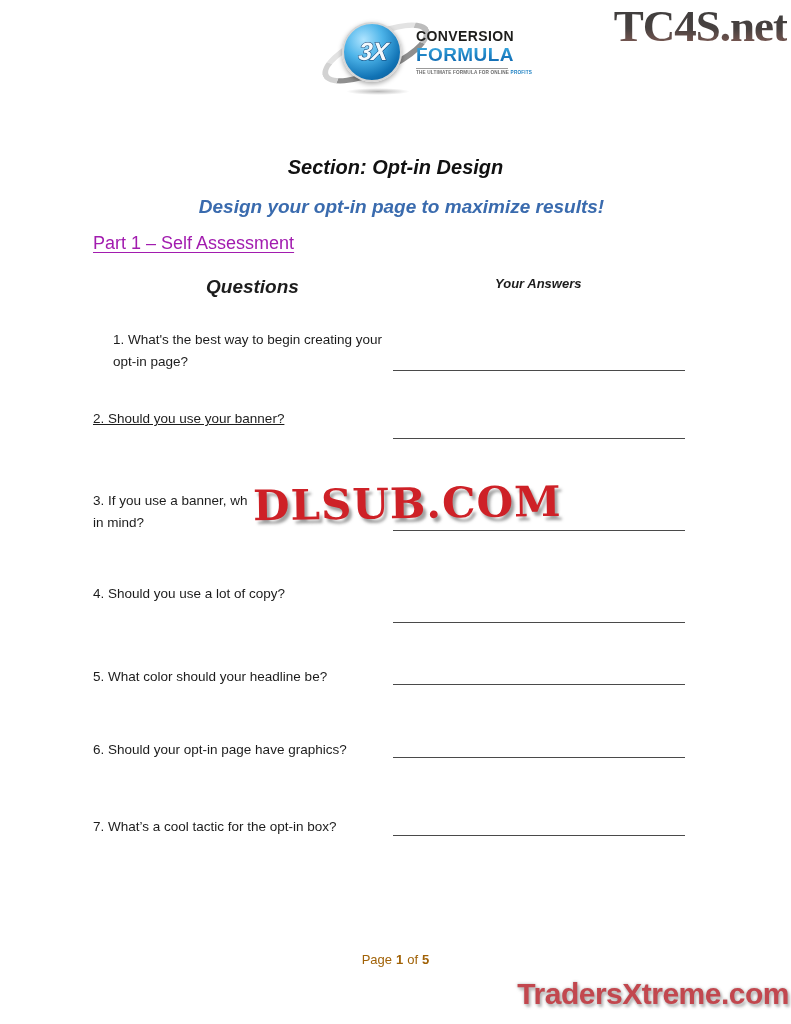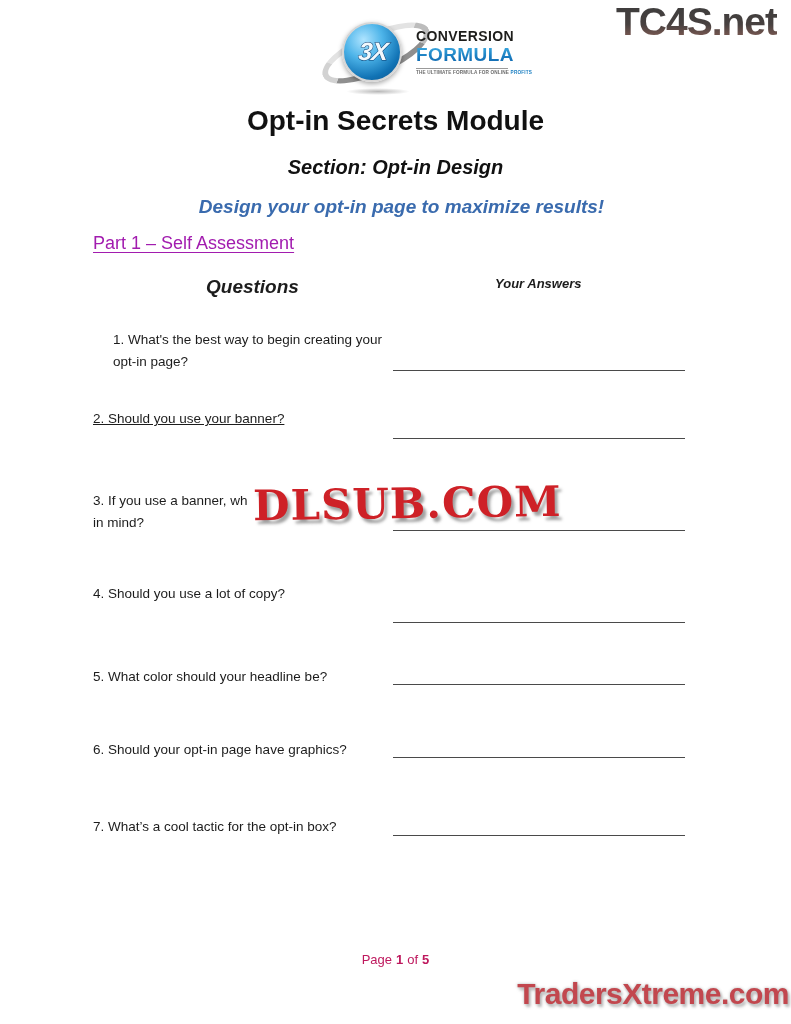--- a/index.html
+++ b/index.html
@@ -40,22 +40,22 @@
     background:linear-gradient(180deg,#45b5e8 0%, #1b7fc2 55%, #0c5ea8 100%);
     -webkit-background-clip:text; background-clip:text; color:transparent;
   }
   .logo-sep { width:92px; border-top:1px solid #9a9a9a; margin:2px 0 1px 0; }
   .logo-tagline { font-size:6px; transform:scale(.78); transform-origin:left top;
     color:#6b6b6b; letter-spacing:.2px; white-space:nowrap; font-weight:700; }
   .logo-tagline .accent { color:#1b7fc2; }
 
   
   .wm-tc4s {
-    position:absolute; right:14px; top:0px;
-    font-family:Liberation Sans, sans-serif; font-weight:700; font-size:39px; letter-spacing:-1px;
+    position:absolute; right:4px; top:0px;
+    font-family:Liberation Serif, serif; font-weight:700; font-size:45px; letter-spacing:-1px;
     background:linear-gradient(180deg, #3c3c3c 0%, #474140 55%, #97665c 100%);
     -webkit-background-clip:text; background-clip:text; color:transparent;
   }
   .wm-dlsub {
     position:absolute; left:253px; top:479px;
     font-family:"DejaVu Serif", serif; font-weight:700; font-size:42px; letter-spacing:1px;
     color:#ce2127; -webkit-text-stroke:5px #ffffff; paint-order:stroke fill;
     text-shadow:3px 4px 3px rgba(130,130,130,.75);
     transform:rotate(-0.8deg); white-space:nowrap;
   }
@@ -95,21 +95,21 @@
   .q-text {
     position:absolute; left:93px; width:312px;
     font-size:13.5px; line-height:21.5px; color:#1c1c1c; white-space:pre-line;
   }
   .answer-line {
     position:absolute; left:393px; width:292px; height:3px;
     border-top:1.5px solid #4a4a4a;
   }
   .footer {
     position:absolute; left:0; right:0; top:952px; text-align:center;
-    font-size:13px; color:#be185d;
+    font-size:13px; color:#a16207;
   }
   .footer span { margin:0 2px; }
   .footer .b { font-weight:700; }
 </style>
 </head>
 <body>
 
 <div class="page">
 
   <div class="logo">
@@ -122,21 +122,20 @@
       <div class="logo-name2">FORMULA</div>
       <div class="logo-sep"></div>
       <div class="logo-tagline"><span>THE ULTIMATE FORMULA FOR ONLINE </span><span class="accent">PROFITS</span></div>
     </div>
   </div>
 
   <div class="wm-tc4s">TC4S.net</div>
   <div class="wm-dlsub">DLSUB.COM</div>
   <div class="wm-traders">TradersXtreme.com</div>
 
-  <div class="doc-title">Opt-in Secrets Module</div>
   <div class="doc-section">Section: Opt-in Design</div>
   <div class="doc-tagline">Design your opt-in page to maximize results!</div>
   <div class="part-heading">Part 1 – Self Assessment</div>
 
   <div class="col-questions">Questions</div>
   <div class="col-answers">Your Answers</div>
 
   <div>
       <div class="q-text" style="top: 329px; margin-left: 20px;">1. What's the best way to begin creating your
 opt-in page?</div>

